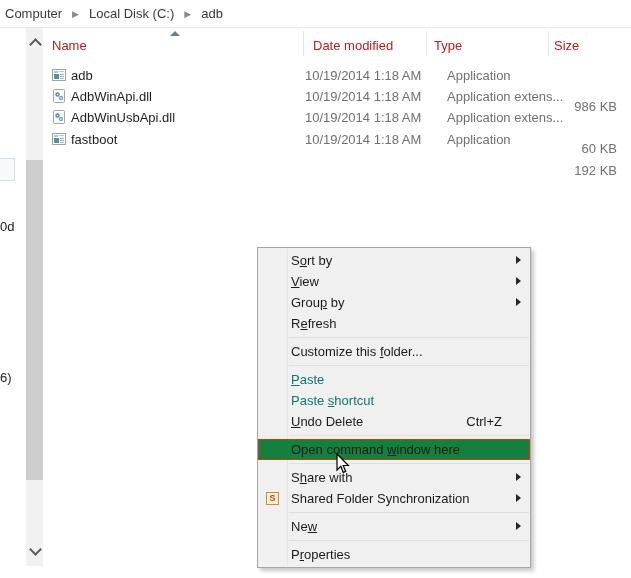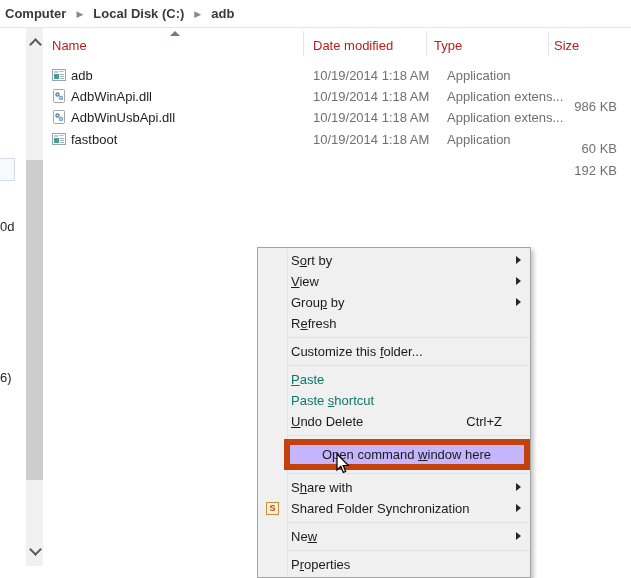--- a/index.html
+++ b/index.html
@@ -9,21 +9,21 @@
     font-family:"Liberation Sans", sans-serif;
     font-size:13px; color:#1e1e1e;
     -webkit-font-smoothing:antialiased;
   }
   
   .breadcrumb-bar {
     position:absolute; top:0; left:0; right:0; height:27px;
     display:flex; align-items:center; padding-left:2px;
     border-bottom:1px solid #e7e7e7; background:#fff; color:#3a3a3a;
   }
-  .crumb { padding:0 3px; cursor:default;font-weight:bold; }
+  .crumb { padding:0 3px; cursor:default; }
   .crumb-sep { color:#8a8a8a; font-size:9px; padding:0 7px; }
   .crumb-sep::before { content:"\25B6"; }
 
   
   .nav-frag-box {
     position:absolute; left:0; top:158px; width:14px; height:21px;
     background:#f7fafd; border:1px solid #d3dde7; border-left:none;
   }
   .nav-frag-text { position:absolute; left:0; color:#222; }
   .nav-frag-text.t1 { top:219px; }
@@ -50,41 +50,41 @@
   .sort-arrow {
     position:absolute; left:170px; top:31px; width:0; height:0;
     border-left:5px solid transparent; border-right:5px solid transparent;
     border-bottom:5px solid #6d7b8d;
   }
 
   
   .file-row { position:absolute; left:43px; right:0; height:21px; }
   .file-row .cell { position:absolute; top:0; height:21px; line-height:21px; white-space:nowrap; }
   .cell.name { left:28px; color:#1e1e1e; }
-  .cell.date { left:270px; color:#707070; }
+  .cell.date { left:262px; color:#707070; }
   .cell.type { left:404px; color:#707070; }
   .cell.size { right:14px; width:110px; text-align:right; color:#707070;margin-top:31px; }
   .file-icon { position:absolute; left:9px; top:3px; width:14px; height:14px; }
 
   
   .context-menu {
     position:absolute; left:257px; top:247px; width:272px;
     background:#f0f0f0; border:1px solid #a5a5a5;
     box-shadow:3px 3px 4px rgba(0,0,0,0.22);
     padding:2px 0; z-index:10;
   }
   .menu-gutter-line { position:absolute; left:29px; top:1px; bottom:1px; width:1px; background:#e4e4e4; }
   .menu-item {
     position:relative; height:21px; line-height:21px; padding-left:33px;
     color:#1b1b1b; cursor:default; white-space:nowrap;
   }
   .menu-item.disabled { color:#0f766e; }
   .menu-item.highlighted {
     height:19px; line-height:19px; padding-left:32px;
-    background:#c4b5fd; border:6px solid #c2410c;margin-left:26px;
+    background:#15803d; border:1px solid #c2410c;
   }
   .menu-sep { height:1px; background:#e0e0e0; margin:3px 1px 3px 31px; }
   .submenu-arrow {
     position:absolute; right:9px; top:6px; width:0; height:0;
     border-top:4px solid transparent; border-bottom:4px solid transparent;
     border-left:5px solid #262626;
   }
   .menu-shortcut { position:absolute; right:28px; top:0; }
   .menu-icon-s {
     position:absolute; left:8px; top:4px; width:11px; height:11px;

